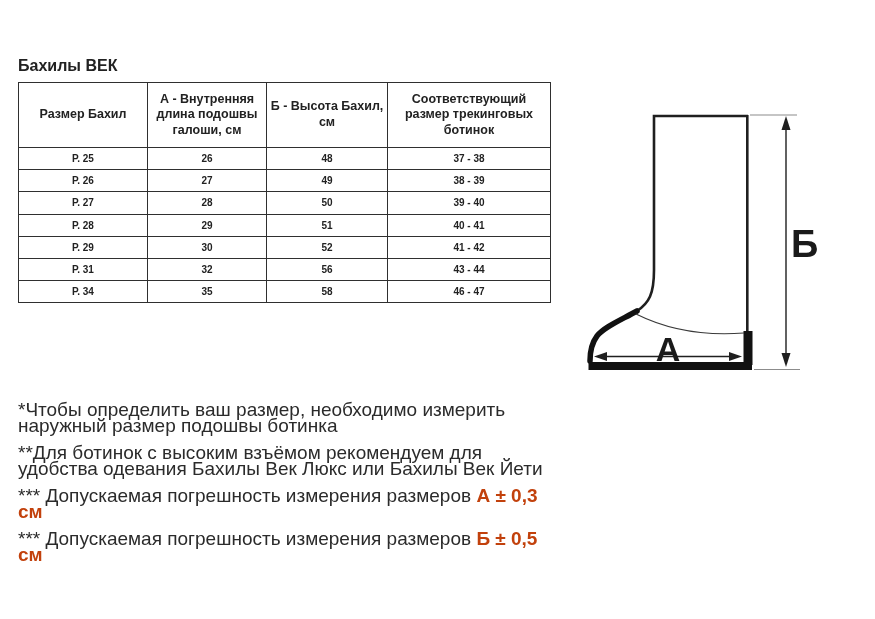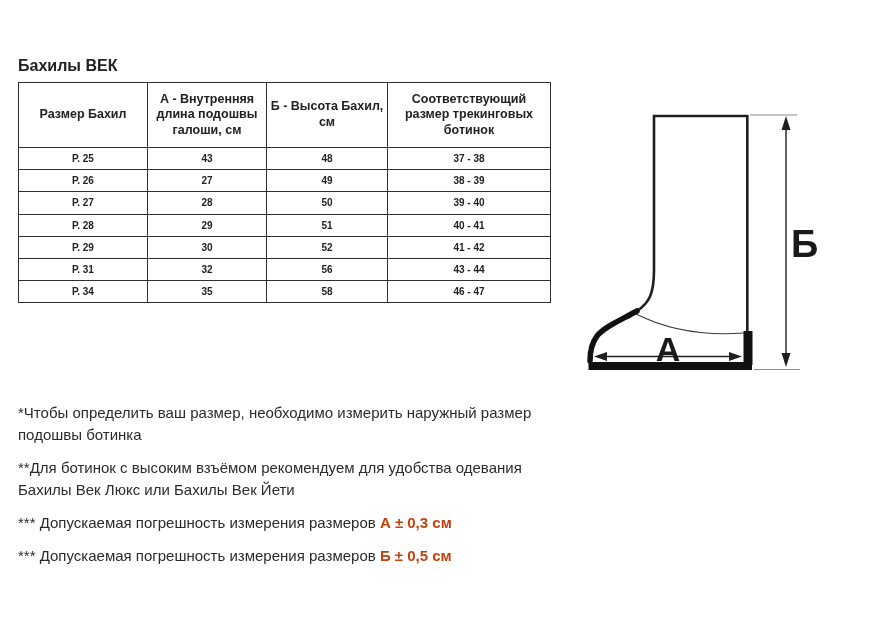--- a/index.html
+++ b/index.html
@@ -52,22 +52,22 @@
   .col-boots { width: 163px; }
   .diagram {
     position: absolute;
     left: 578px; top: 98px;
     width: 240px; height: 292px;
   }
   .footnotes {
     position: absolute;
     left: 18px; top: 402px;
     width: 548px;
-    font-size: 15px;
-    line-height: 22px;
+    font-size: 19px;
+    line-height: 16px;
     color: #2b2b2b;
   }
   .note { margin: 0 0 11px 0; }
   .note .bold { font-weight: bold; color: #c2410c; }
 </style>
 </head>
 <body>
 
 <div class="doc-title">Бахилы ВЕК</div>
 
@@ -82,21 +82,21 @@
     <tr>
       <th>Размер Бахил</th>
       <th>А - Внутренняя длина подошвы галоши, см</th>
       <th>Б - Высота Бахил, см</th>
       <th>Соответствующий размер трекинговых ботинок</th>
     </tr>
   </thead>
   <tbody>
     <tr>
       <td>Р. 25</td>
-      <td>43</td>
+      <td>26</td>
       <td>48</td>
       <td>37 - 38</td>
     </tr>
     <tr>
       <td>Р. 26</td>
       <td>27</td>
       <td>49</td>
       <td>38 - 39</td>
     </tr>
     <tr>

